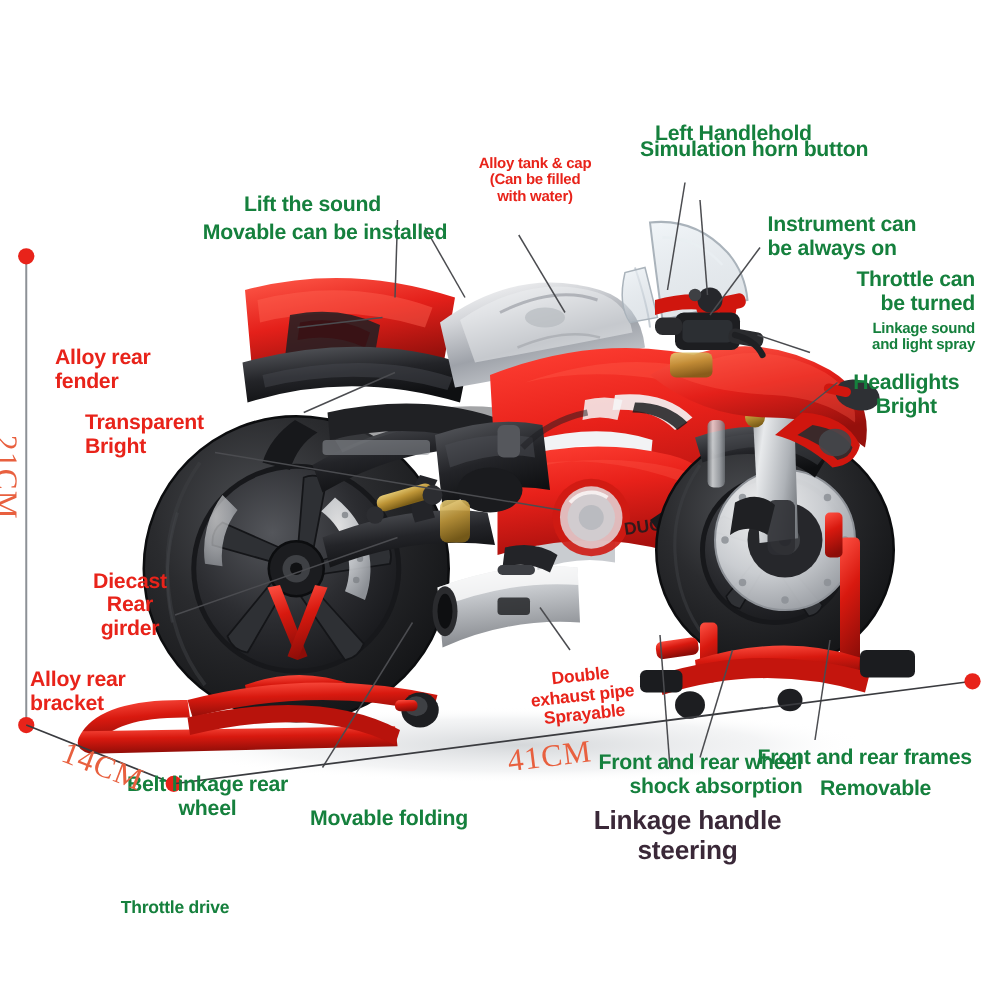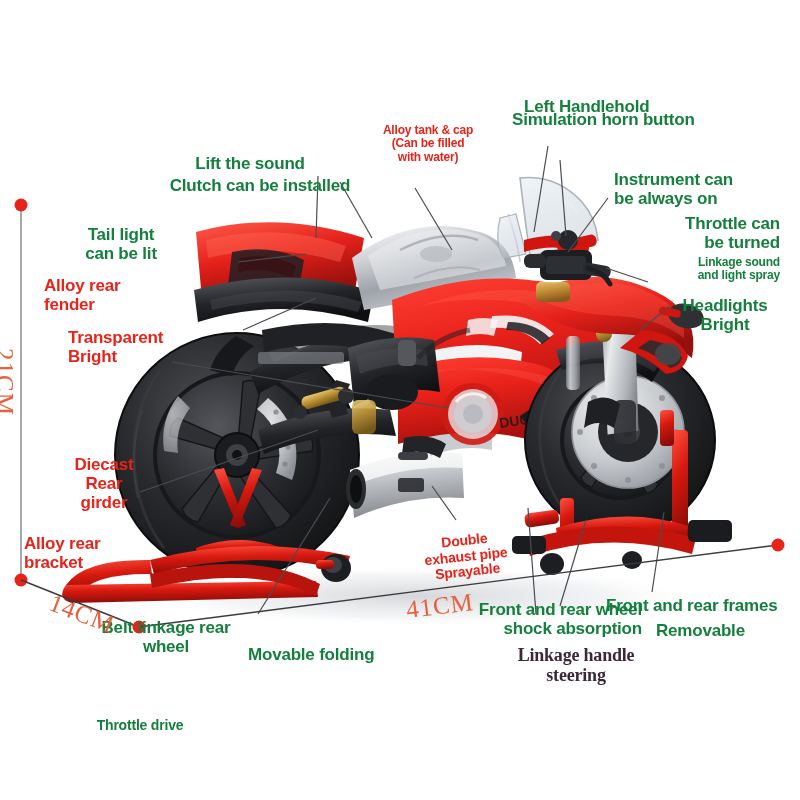--- a/index.html
+++ b/index.html
@@ -366,40 +366,38 @@
       <circle cx="139" cy="627" r="6.5" fill="#e8231a"></circle>
     </g>
 
     <g>
       <line x1="139" y1="627" x2="778" y2="545" stroke="#3a3b3f" stroke-width="1.4"></line>
       <circle cx="778" cy="545" r="6.5" fill="#e8231a"></circle>
     </g>
   </svg>
 
   <div class="lbl black ctr" style="left:150px; top:154px; width:200px; font-size:17px;">Lift the sound</div>
-  <div class="lbl black ctr" style="left:130px; top:176px; width:260px; font-size:17px;">Clutch can be installed</div>
+  <div class="lbl black ctr" style="left:130px; top:176px; width:260px; font-size:17px;">Movable can be installed</div>
 
   <div class="lbl red ctr" style="left:352px; top:124px; width:152px; font-size:12px;">Alloy tank &amp; cap
 (Can be filled
 with water)</div>
 
   <div class="lbl black lft" style="left:524px; top:97px; font-size:17px;">Left Handlehold</div>
   <div class="lbl black lft" style="left:512px; top:110px; font-size:17px;">Simulation horn button</div>
 
   <div class="lbl black rgt" style="left:600px; top:214px; width:180px; font-size:17px;">Throttle can
 be turned</div>
   <div class="lbl black lft" style="left:614px; top:170px; font-size:17px;">Instrument can
 be always on</div>
   <div class="lbl black rgt" style="left:596px; top:256px; width:184px; font-size:12px;">Linkage sound
 and light spray</div>
   <div class="lbl black ctr" style="left:660px; top:296px; width:130px; font-size:17px;">Headlights
 Bright</div>
 
-  <div class="lbl black ctr" style="left:56px; top:225px; width:130px; font-size:17px;">Tail light
-can be lit</div>
   <div class="lbl red lft" style="left:44px; top:276px; font-size:17px;">Alloy rear
 fender</div>
   <div class="lbl red lft" style="left:68px; top:328px; font-size:17px;">Transparent
 Bright</div>
 
   <div class="lbl red ctr" style="left:52px; top:455px; width:104px; font-size:17px;">Diecast
 Rear
 girder</div>
   <div class="lbl red lft" style="left:24px; top:534px; font-size:17px;">Alloy rear
 bracket</div>
@@ -409,21 +407,21 @@
 Sprayable</div>
 
   <div class="lbl black ctr" style="left:50px; top:618px; width:232px; font-size:17px;">Belt linkage rear
 wheel</div>
   <div class="lbl black ctr" style="left:50px; top:686px; width:180px; font-size:14px;margin-top:32px;">Throttle drive</div>
 
   <div class="lbl black lft" style="left:248px; top:645px; font-size:17px;">Movable folding</div>
 
   <div class="lbl black ctr" style="left:460px; top:600px; width:182px; font-size:17px;text-align:right;">Front and rear wheel
 shock absorption</div>
-  <div class="lbl plum ctr" style="left:490px; top:645px; width:172px; font-size:18px;font-family:Liberation Serif, serif;">Linkage handle
+  <div class="lbl plum ctr" style="left:464px; top:645px; width:172px; font-size:21px;">Linkage handle
 steering</div>
 
   <div class="lbl black lft" style="left:606px; top:596px; font-size:17px;">Front and rear frames</div>
   <div class="lbl black lft" style="left:656px; top:621px; font-size:17px;">Removable</div>
 
   <div class="dim" style="left:18px; top:348px; font-size:25px; transform:rotate(90deg); transform-origin:left top;">21CM</div>
   <div class="dim" style="left:48px; top:600px; font-size:25px; transform:rotate(21deg);">14CM</div>
   <div class="dim" style="left:406px; top:592px; font-size:25px; transform:rotate(-7deg);">41CM</div>
 
 </div>

